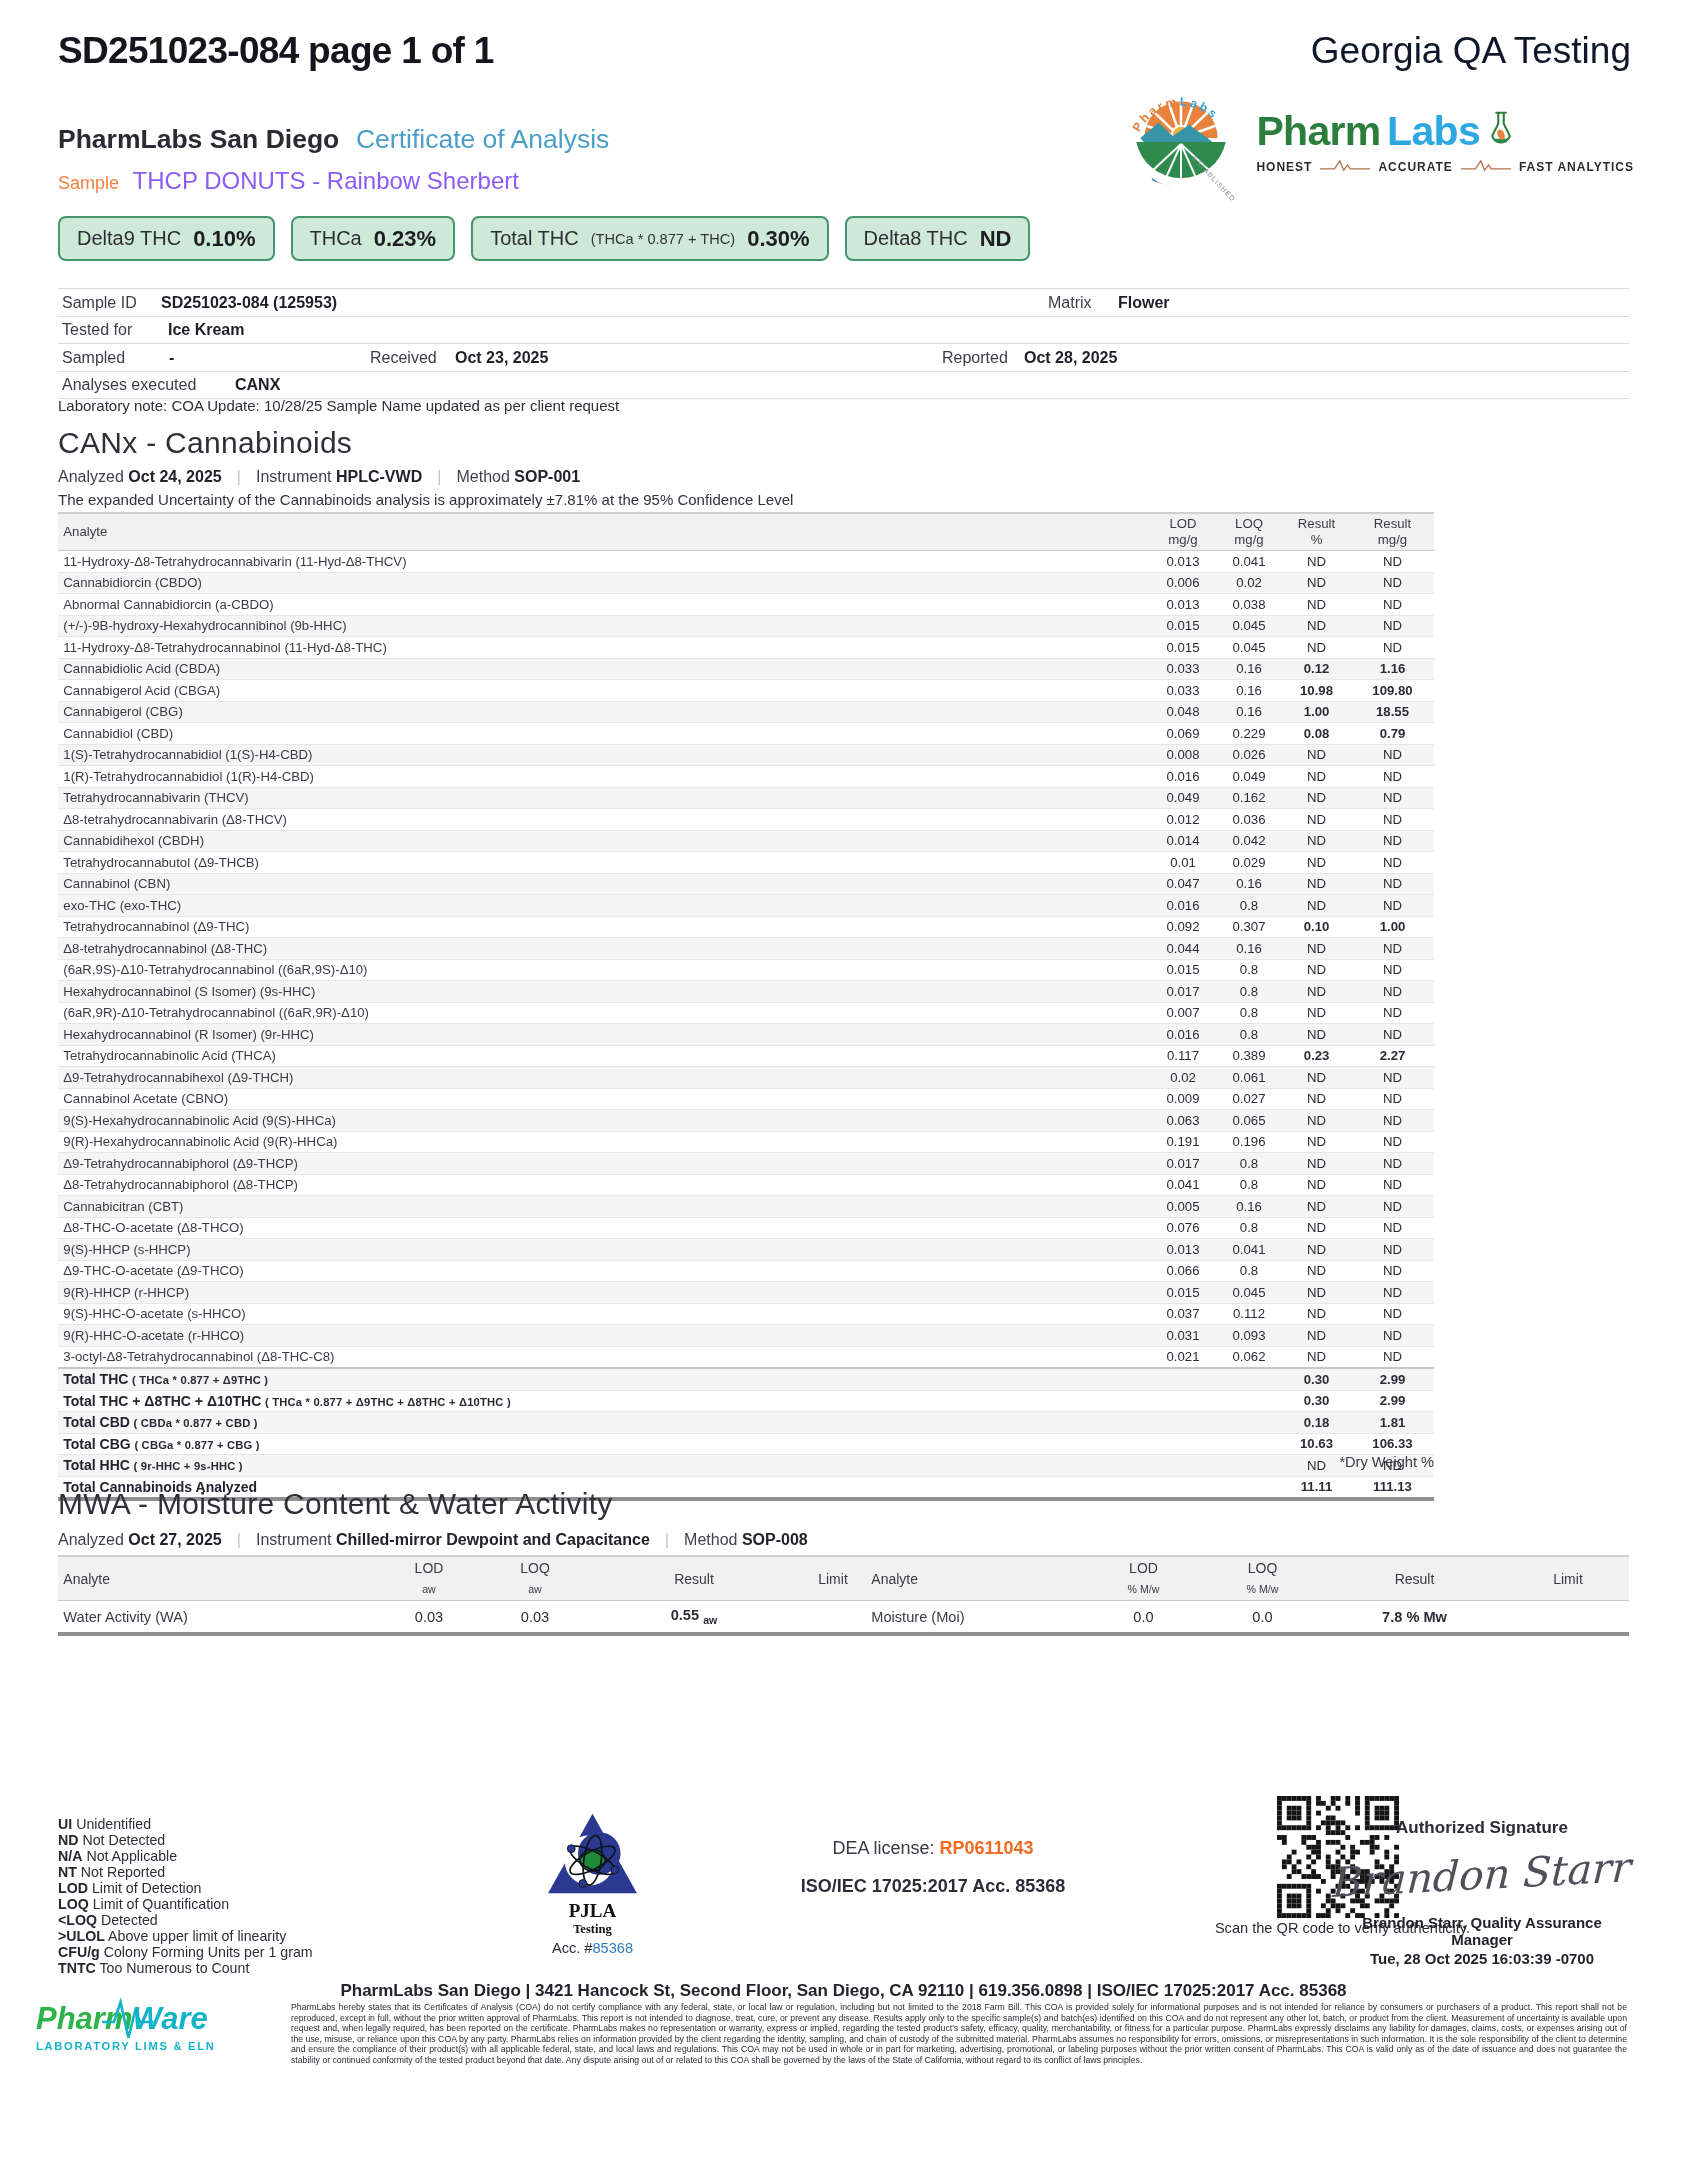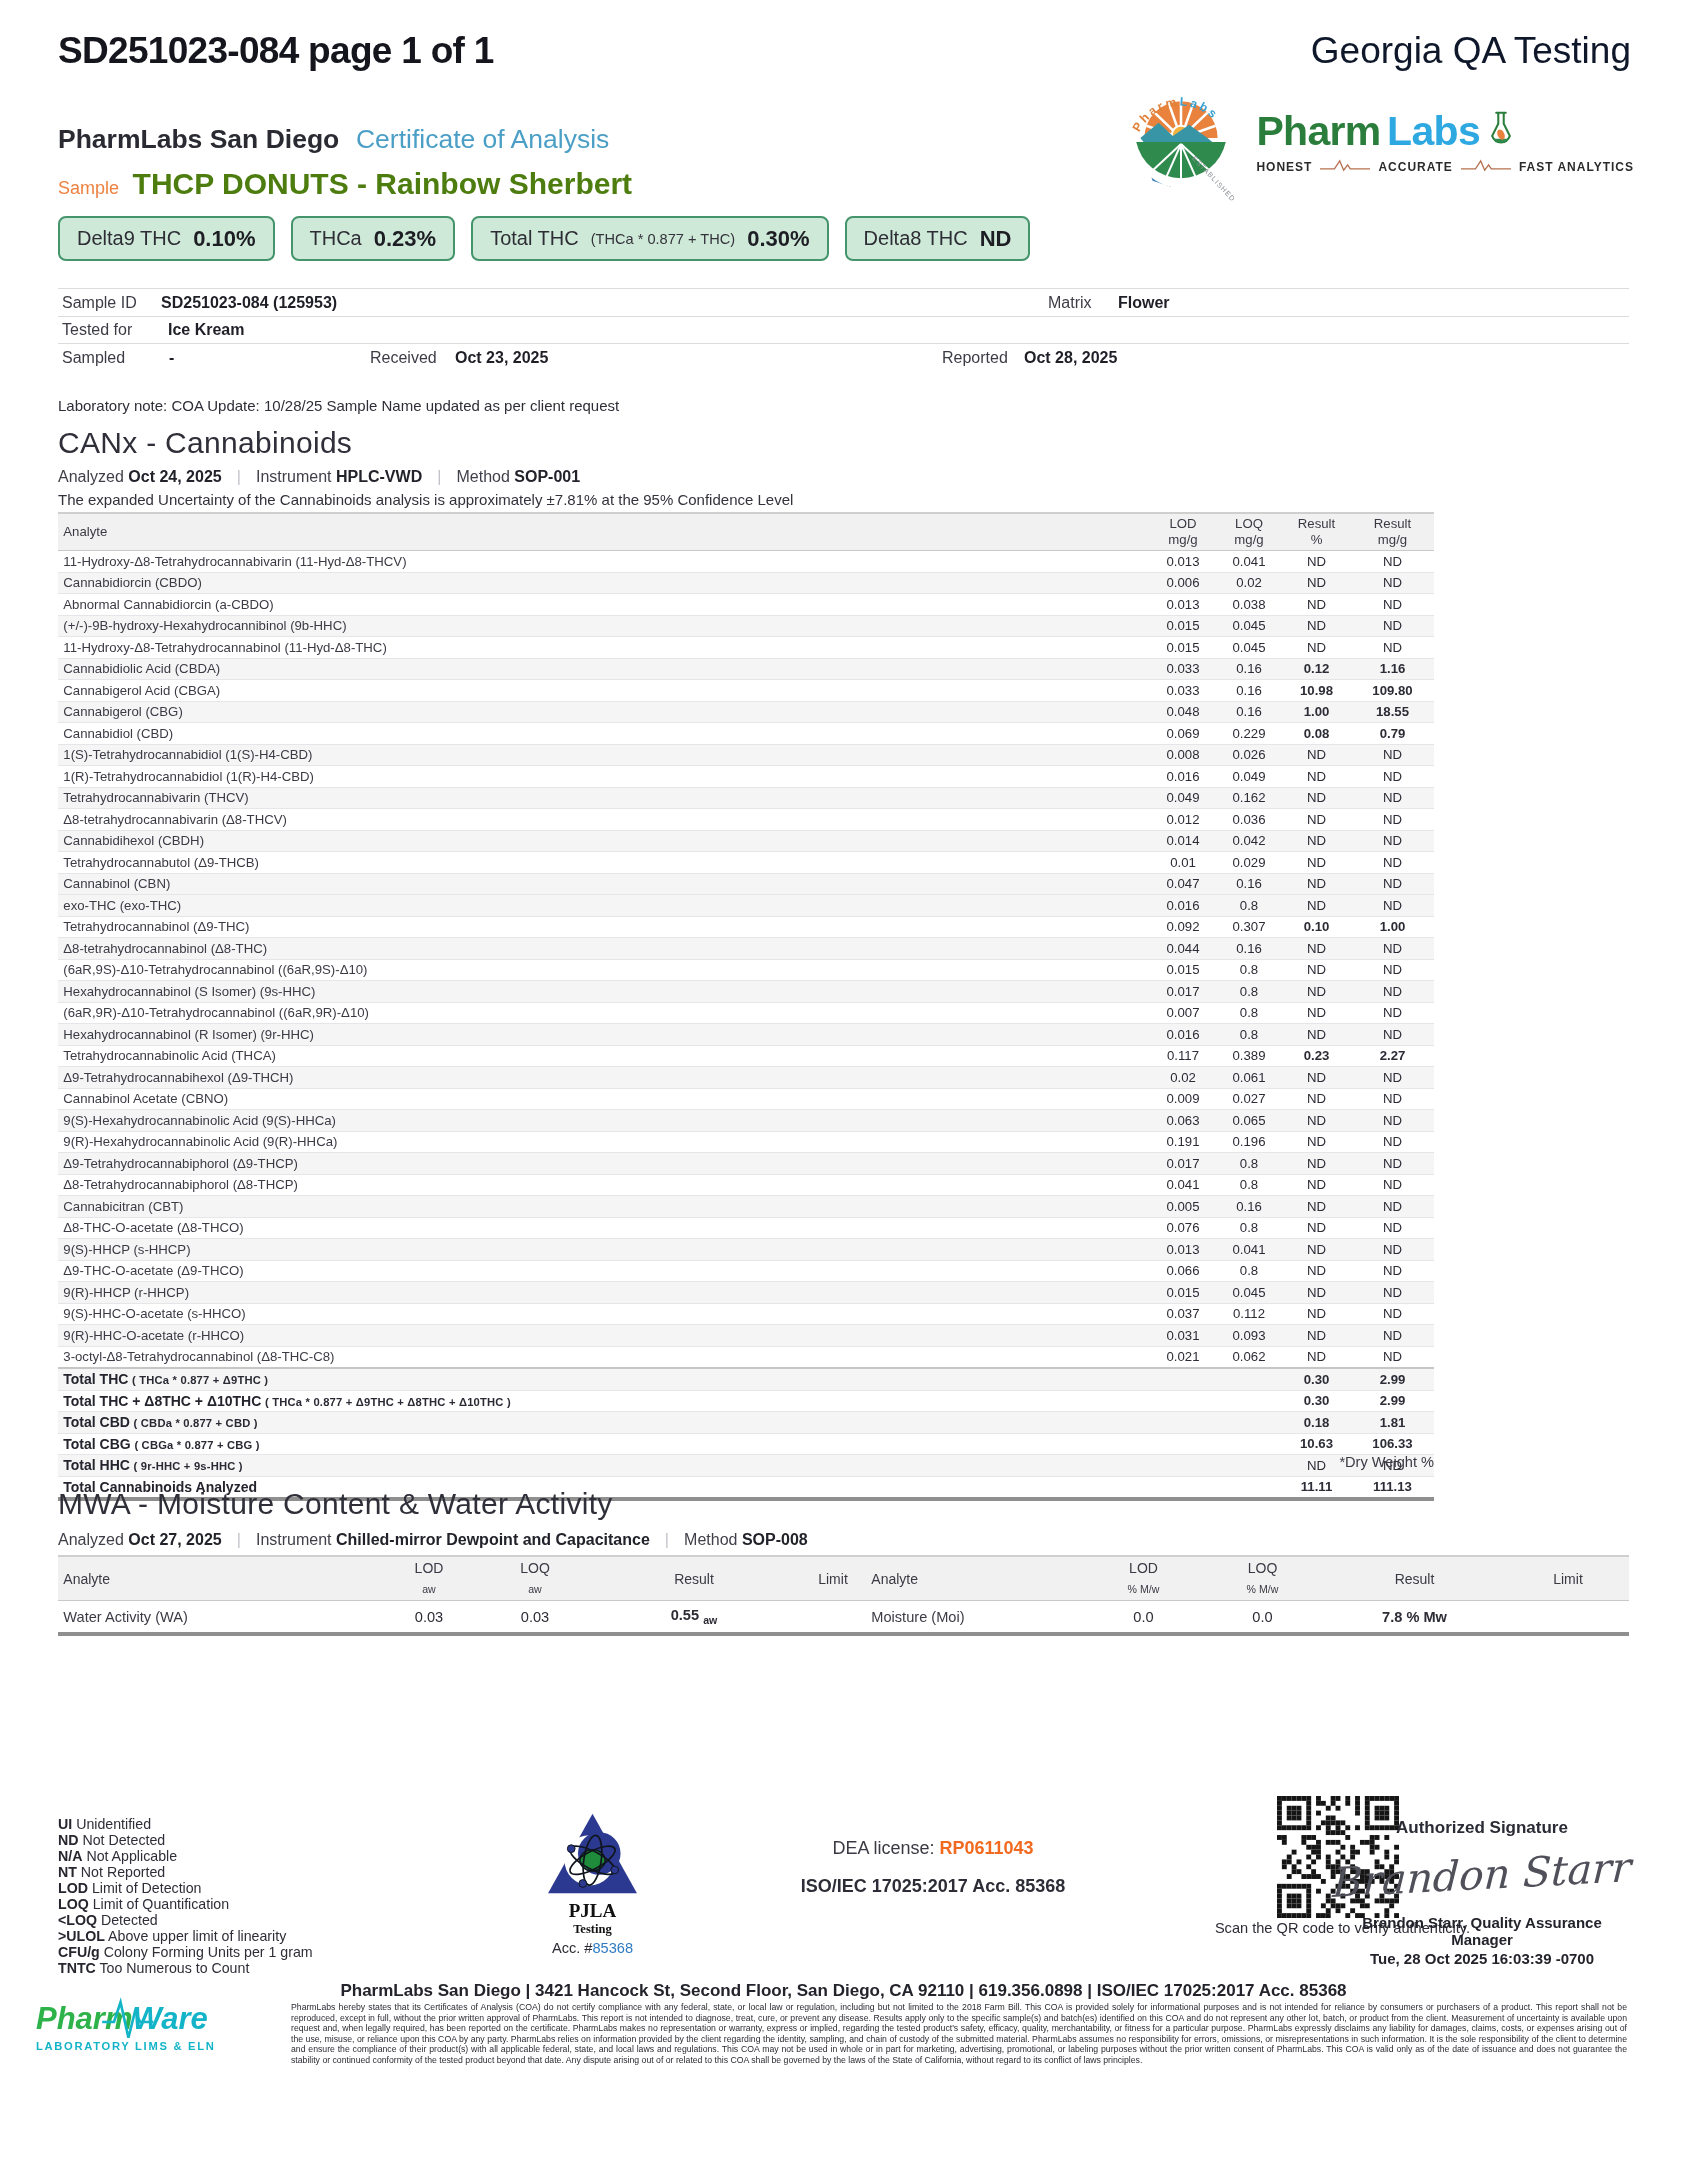--- a/index.html
+++ b/index.html
@@ -9,21 +9,21 @@
   .abs{position:absolute;}
 
   
   .report-id{left:58px;top:30px;font-size:37px;font-weight:600;color:#15151d;letter-spacing:-0.7px;}
   .qa-title{right:56px;top:30px;font-size:37px;font-weight:500;color:#0f172a;}
   .lab-line{left:58px;top:124px;font-size:26.5px;}
   .lab-name{font-weight:700;color:#2a2a33;}
   .doc-type{color:#4b9fc6;font-weight:500;margin-left:9.3px;}
   .sample-line{left:58px;top:167px;}
   .sample-label{color:#ef8140;font-size:18px;font-weight:500;margin-right:10.6px;}
-  .sample-name{font-size:30px;font-weight:700;color:#4d7c0f;}
+  .sample-name{font-size:24px;font-weight:400;color:#8b5cf6;}
 
   
   .brand{right:53px;top:79px;display:flex;align-items:center;gap:14.6px;}
   .wordline{display:flex;align-items:center;gap:6.6px;}
   .wm-pharm{font-size:41px;font-weight:700;color:#2a7d3b;letter-spacing:-0.7px;}
   .wm-labs{font-size:41px;font-weight:700;color:#2ea8e0;letter-spacing:-0.7px;}
   .tagline{display:flex;align-items:center;gap:8px;margin-top:4px;}
   .tag-word{font-size:12px;font-weight:700;color:#2b2b2b;letter-spacing:1px;}
 
   
@@ -219,20 +219,24 @@
       <span class="ilabel" style="left:4px">Tested for</span>
       <span class="ivalue" style="left:110px">Ice Kream</span>
     </div>
     <div class="info-row">
       <span class="ilabel" style="left:4px">Sampled</span>
       <span class="ivalue" style="left:111px">-</span>
       <span class="ilabel" style="left:312px">Received</span>
       <span class="ivalue" style="left:397px">Oct 23, 2025</span>
       <span class="ilabel" style="left:884px">Reported</span>
       <span class="ivalue" style="left:966px">Oct 28, 2025</span>
+    </div>
+    <div class="info-row last">
+      <span class="ilabel" style="left:4px">Analyses executed</span>
+      <span class="ivalue" style="left:177px">CANX</span>
     </div>
   </div>
 
   <div class="abs lab-note">Laboratory note: COA Update: 10/28/25 Sample Name updated as per client request</div>
 
   <div class="abs sec-title canx-title">CANx - Cannabinoids</div>
   <div class="abs meta canx-meta">
     <span class="m-label">Analyzed</span>
     <span class="m-val">Oct 24, 2025</span>
     <span class="m-sep">|</span>

